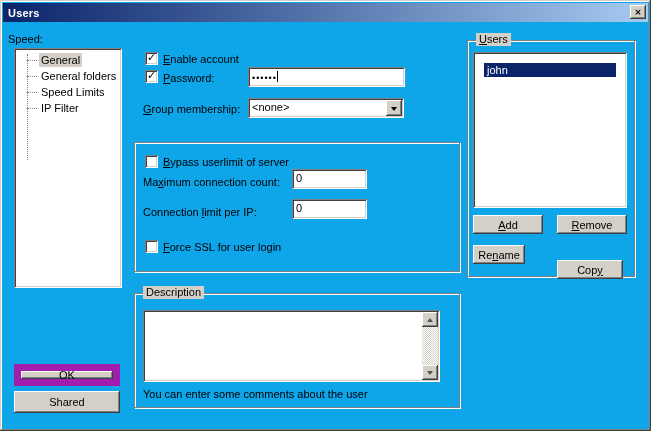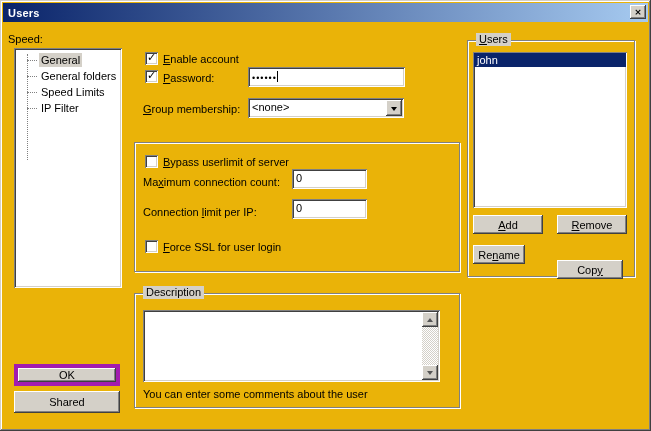--- a/index.html
+++ b/index.html
@@ -1,18 +1,18 @@
 <!DOCTYPE html>
 <html><head>
 <meta charset="utf-8">
 <style>
   html,body{margin:0;padding:0;background:#808080;}
   *{box-sizing:border-box;}
   .dialog{
-    position:relative;width:651px;height:431px;background:#eab308;
+    position:relative;width:651px;height:431px;background:#0ea5e9;
     font-family:"Liberation Sans","DejaVu Sans",sans-serif;font-size:11px;color:#000;
     box-shadow: inset -1px -1px 0 #404040, inset 1px 1px 0 #d4d0c8,
                 inset -2px -2px 0 #808080, inset 2px 2px 0 #ffffff;
     overflow:hidden;
   }
   .titlebar{
     position:absolute;left:3px;top:3px;right:3px;height:19px;
     background:linear-gradient(to right,#0a246a,#a6caf0);
     display:flex;align-items:center;
   }
@@ -24,21 +24,21 @@
     font-size:9px;font-weight:bold;line-height:1;font-family:"DejaVu Sans",sans-serif;
   }
   .raised{
     background:#d4d0c8;
     box-shadow: inset -1px -1px 0 #404040, inset 1px 1px 0 #fff, inset -2px -2px 0 #808080;
   }
   .btn{
     position:absolute;display:flex;align-items:center;justify-content:center;
     font-size:11px;
   }
-  .btn.default{border:4px solid #a21caf;}
+  .btn.default{border:7px solid #a21caf;}
   .sunken{
     background:#fff;
     box-shadow: inset 1px 1px 0 #808080, inset -1px -1px 0 #ffffff,
                 inset 2px 2px 0 #404040, inset -2px -2px 0 #d4d0c8;
   }
   .groupbox{
     position:absolute;border:1px solid #808080;
     box-shadow: inset 1px 1px 0 #fff, 1px 1px 0 #fff;
   }
   .groupbox > .grouplabel{
@@ -64,21 +64,21 @@
   }
   .tri-down{width:0;height:0;border:3px solid transparent;border-top:4px solid #000;margin-top:4px;}
   .tree{position:absolute;left:14px;top:48px;width:108px;height:240px;padding-top:5px;}
   .tree-vline{position:absolute;left:13px;top:6px;height:106px;border-left:1px dotted #808080;}
   .tree-item{position:relative;height:16px;line-height:14px;padding-left:25px;white-space:nowrap;}
   .tree-item::before{
     content:"";position:absolute;left:13px;top:7px;width:10px;border-top:1px dotted #808080;
   }
   .tree-item .ti-label{display:inline-block;padding:0 2px;}
   .tree-item.selected .ti-label{background:#d4d0c8;}
-  .userlist{position:absolute;left:473px;top:52px;width:154px;height:156px;padding:1px;}
+  .userlist{position:absolute;left:473px;top:52px;width:154px;height:156px;padding:11px;}
   .user-item{height:14px;line-height:14px;padding-left:3px;}
   .user-item.selected{background:#0a246a;color:#fff;}
   .textarea{position:absolute;left:143px;top:310px;width:297px;height:72px;}
   .scrollbar{
     position:absolute;top:2px;right:2px;bottom:2px;width:16px;
     background-color:#d4d0c8;
     background-image:
       linear-gradient(45deg,#fff 25%,transparent 25%,transparent 75%,#fff 75%),
       linear-gradient(45deg,#fff 25%,transparent 25%,transparent 75%,#fff 75%);
     background-size:2px 2px;background-position:0 0,1px 1px;

